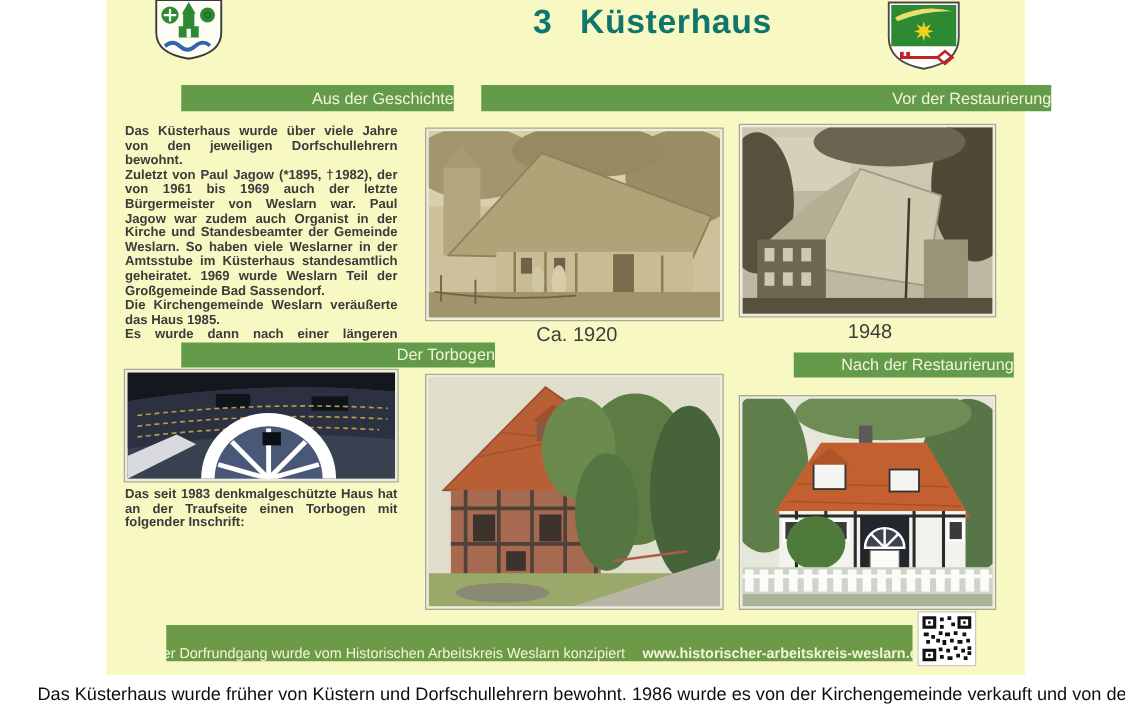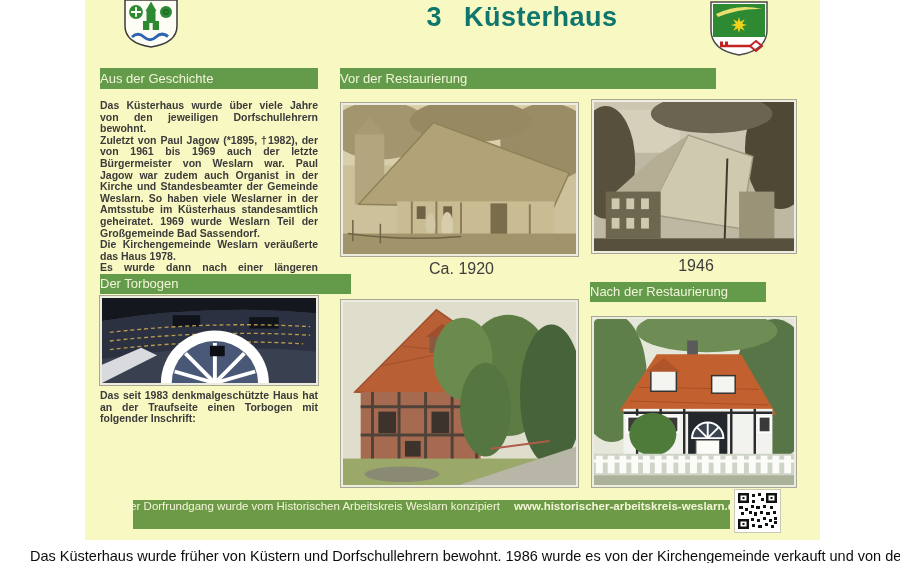--- a/index.html
+++ b/index.html
@@ -11,24 +11,24 @@
            background:#f8f8c2; }
 
   .title { position:absolute; left:0; top:2px; width:874px; text-align:center;
            font-size:27px; font-weight:bold; color:#0f766e; letter-spacing:.5px; }
   .title .num { margin-right:22px; }
 
   .crest { position:absolute; }
   .crest-left  { left:38px;  top:0; }
   .crest-right { left:623px; top:0; }
 
-  .hdr { position:absolute; background:#639b4b; color:#f3f5d8; text-align:left;
-         font-size:13px; line-height:21px; height:21px; }
+  .hdr { position:absolute; background:#639b4b; color:#f3f5d8; text-align:right;
+         font-size:13px; line-height:21px; height:21px;margin-left:45px; }
   .hdr-history  { left:15px;  top:68px;  width:218px; }
-  .hdr-before   { left:255px; top:68px;  width:376px; }
+  .hdr-before   { left:255px; top:68px;  width:456px; }
   .hdr-torbogen { left:15px;  top:274px; width:251px; height:20px; line-height:20px; }
   .hdr-after    { left:505px; top:282px; width:176px; height:20px; line-height:20px; }
 
   .txt { position:absolute; left:15px; width:218px; color:#3b3b3b;
          font-size:10.5px; line-height:11.6px; text-align:justify;font-weight:bold; }
   .txt-history  { top:100px; height:173px; overflow:hidden; }
   .txt-torbogen { top:390px; height:98px;  overflow:hidden; }
   .txt p { margin:0; }
 
   .photo { position:absolute; border:2px solid #ededdf; outline:1px solid #a8a894;
@@ -39,21 +39,21 @@
   .photo-torbogen   { left:15px;  top:296px; width:218px; height:89px; }
   .photo-renovation { left:256px; top:300px; width:237px; height:187px; }
   .photo-restored   { left:507px; top:317px; width:204px; height:170px; }
 
   .caption { position:absolute; color:#3d3d3d; font-size:16px; text-align:center; }
   .caption-1920 { left:256px; top:260px; width:241px; }
   .caption-1954 { left:507px; top:257px; width:208px; }
 
   .footer-bar { position:absolute; left:48px; top:500px; width:597px; height:29px;
                 background:#6d9a47; color:#f3f5d8; font-size:11.5px;
-                display:flex; align-items:flex-start; justify-content:center; gap:14px;
+                display:flex; align-items:flex-end; justify-content:center; gap:14px;
                 white-space:nowrap; }
   .footer-bar .url { font-weight:bold; }
 
   .qr-box { position:absolute; left:649px; top:489px; width:47px; height:44px;
             background:#ffffff; border:1px solid #c9c9b8; padding:2px; }
 
   .below-caption { position:absolute; left:30px; top:548px; width:880px;
                    color:#0d0d0d; font-size:14.5px; white-space:nowrap; }
 </style>
 </head>
@@ -92,21 +92,21 @@
     </svg>
 
     <div class="hdr hdr-history">Aus der Geschichte</div>
     <div class="hdr hdr-before">Vor der Restaurierung</div>
     <div class="hdr hdr-torbogen">Der Torbogen</div>
     <div class="hdr hdr-after">Nach der Restaurierung</div>
 
     <div class="txt txt-history">
       <p>Das Küsterhaus wurde über viele Jahre von den jeweiligen Dorfschullehrern bewohnt.</p>
       <p>Zuletzt von Paul Jagow (*1895, †1982), der von 1961 bis 1969 auch der letzte Bürgermeister von Weslarn war. Paul Jagow war zudem auch Organist in der Kirche und Standesbeamter der Gemeinde Weslarn. So haben viele Weslarner in der Amtsstube im Küsterhaus standesamtlich geheiratet. 1969 wurde Weslarn Teil der Großgemeinde Bad Sassendorf.</p>
-      <p>Die Kirchengemeinde Weslarn veräußerte das Haus 1978.</p>
+      <p>Die Kirchengemeinde Weslarn veräußerte das Haus 1985.</p>
       <p>Es wurde dann nach einer längeren Unterbrechung 1993 vom jetzigen Eigentümer vollständig restauriert.</p>
     </div>
 
     <div class="photo photo-1920">
       <svg width="233" height="149" viewBox="0 0 237 153" preserveAspectRatio="none">
         <rect width="237" height="153" fill="#cdc19c"></rect>
         <rect width="237" height="62" fill="#d9cfab"></rect>
         <ellipse cx="208" cy="38" rx="48" ry="40" fill="#9a8d66"></ellipse>
         <ellipse cx="38" cy="26" rx="52" ry="30" fill="#a3966e"></ellipse>
         <ellipse cx="130" cy="16" rx="62" ry="22" fill="#978a62"></ellipse>
@@ -152,21 +152,21 @@
             <rect x="48" y="99" width="8" height="11"></rect>
           <rect x="18" y="119" width="8" height="11"></rect>
             <rect x="33" y="119" width="8" height="11"></rect>
             <rect x="48" y="119" width="8" height="11"></rect>
         </g>
         <rect x="148" y="92" width="36" height="48" fill="#9b9378"></rect>
         <line x1="136" y1="58" x2="133" y2="150" stroke="#3f3a2c" stroke-width="2"></line>
         <rect y="140" width="204" height="13" fill="#57503c"></rect>
       </svg>
     </div>
-    <div class="caption caption-1954">1946</div>
+    <div class="caption caption-1954">1948</div>
 
     <div class="photo photo-torbogen">
       <svg width="214" height="85" viewBox="0 0 218 89" preserveAspectRatio="none">
         <rect width="218" height="89" fill="#39404f"></rect>
         <path d="M0,0 H218 V16 Q110,6 0,24 Z" fill="#14171e"></path>
         <path d="M0,24 Q110,6 218,16 L218,56 Q110,46 0,64 Z" fill="#2b3140"></path>
         <rect x="72" y="18" width="28" height="12" fill="#10131a"></rect>
         <rect x="150" y="20" width="30" height="12" fill="#10131a"></rect>
         <g stroke="#b99a4e" stroke-width="1.4" stroke-dasharray="4 3" fill="none">
           <path d="M8,36 Q110,24 212,30"></path>

